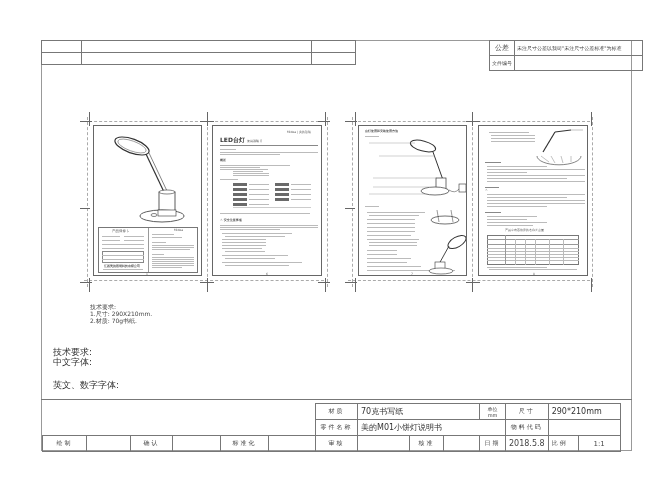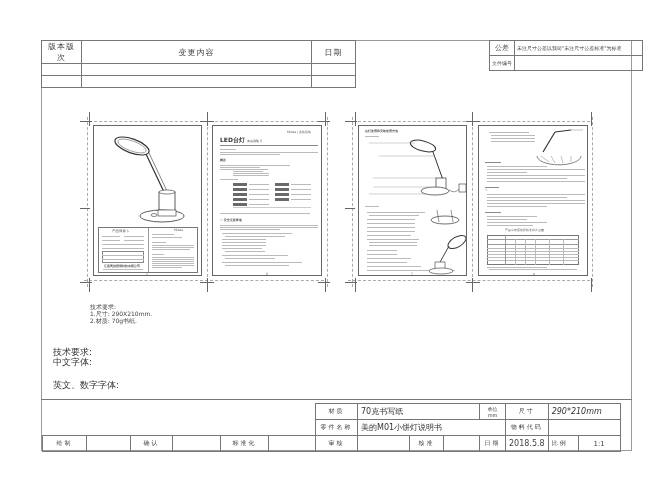--- a/index.html
+++ b/index.html
@@ -46,25 +46,20 @@
   table.tb td.val { text-align: left; font-size: 8px; color: #333; }
   table.tb td.nob { border-left: none; border-top: none; }
 </style>
 </head>
 <body>
 
 <div class="frame-inner"></div>
 
 <table class="rev">
   <tbody>
-      <tr>
-    <td class="c1 hdr">版本版次</td>
-    <td class="c2 hdr">变更内容</td>
-    <td class="c3 hdr" style="text-align:center">日期</td>
-  </tr>
   <tr>
     <td class="c1"></td>
     <td class="c2"></td>
     <td class="c3"></td>
   </tr>
   <tr>
     <td class="c1"></td>
     <td class="c2"></td>
     <td class="c3"></td>
   </tr>
@@ -340,21 +335,21 @@
 
 <div style="position:absolute; left:41px; top:399px; width:591px; height:52px; border-top:1px solid #777;"></div>
 <table class="tb" style="top:403px;">
   <tbody>
       <tr>
     <td class="nob" colspan="6" rowspan="2" style="width:273px; border:none;"></td>
     <td class="lbl" style="width:42px;">材质</td>
     <td class="val" colspan="3" style="width:122px;">70克书写纸</td>
     <td style="width:26px; font-size:5px;">单位 mm</td>
     <td class="lbl" style="width:26px;">尺寸</td>
-    <td class="val" colspan="2" style="width:72px;font-style:italic;">290*210mm</td>
+    <td class="val" colspan="2" style="width:72px;">290*210mm</td>
   </tr>
   <tr>
     <td class="lbl">零件名称</td>
     <td class="val" colspan="4">美的M01小饼灯说明书</td>
     <td class="lbl">物料代码</td>
     <td colspan="2"></td>
   </tr>
   <tr>
     <td class="lbl" style="width:44px;">绘制</td>
     <td style="width:44px;"></td>

